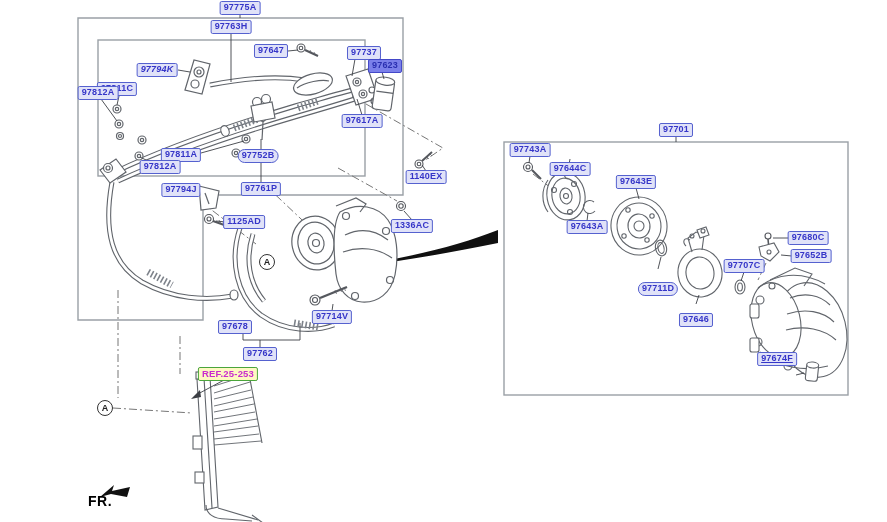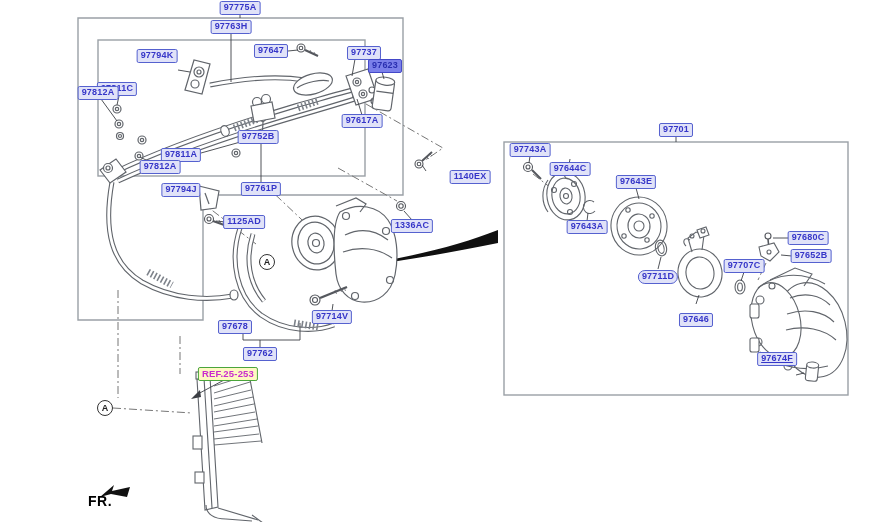--- a/index.html
+++ b/index.html
@@ -316,42 +316,42 @@
     <path d="M100,497 L114,485 L112,491 L130,487 L127,497 L111,494 Z" fill="#111"></path>
   </g>
 </svg>
 
 <div id="labels-layer">
       <div class="part-label" style="left: 240px; top: 8px;">97775A</div>
       <div class="part-label" style="left: 231px; top: 27px;">97763H</div>
       <div class="part-label" style="left: 271px; top: 51px;">97647</div>
       <div class="part-label" style="left: 364px; top: 53px;">97737</div>
       <div class="part-label highlight" style="left: 385px; top: 66px;">97623</div>
-      <div class="part-label" style="left: 157px; top: 56px;">97794K</div>
+      <div class="part-label" style="left: 157px; top: 70px; font-style: italic;">97794K</div>
       <div class="part-label" style="left: 117px; top: 81px; margin-top: 8px;">97811C</div>
       <div class="part-label" style="left: 98px; top: 93px;">97812A</div>
       <div class="part-label" style="left: 362px; top: 121px;">97617A</div>
-      <div class="part-label" style="left: 258px; top: 137px;">97752B</div>
+      <div class="part-label" style="left: 258px; top: 156px; border-radius: 7px;">97752B</div>
       <div class="part-label" style="left: 181px; top: 155px;">97811A</div>
       <div class="part-label" style="left: 160px; top: 167px;">97812A</div>
       <div class="part-label" style="left: 261px; top: 189px;">97761P</div>
       <div class="part-label" style="left: 165px; top: 190px; margin-left: 16px;">97794J</div>
-      <div class="part-label" style="left: 426px; top: 177px; margin-left: 44px;">1140EX</div>
+      <div class="part-label" style="left: 426px; top: 177px;">1140EX</div>
       <div class="part-label" style="left: 244px; top: 222px;">1125AD</div>
       <div class="part-label" style="left: 412px; top: 226px;">1336AC</div>
       <div class="part-label" style="left: 332px; top: 317px;">97714V</div>
       <div class="part-label" style="left: 235px; top: 327px;">97678</div>
       <div class="part-label" style="left: 260px; top: 354px;">97762</div>
       <div class="part-label ref" style="left: 228px; top: 374px;">REF.25-253</div>
       <div class="part-label" style="left: 676px; top: 130px;">97701</div>
       <div class="part-label" style="left: 530px; top: 150px;">97743A</div>
       <div class="part-label" style="left: 570px; top: 153px; margin-top: 16px;">97644C</div>
       <div class="part-label" style="left: 636px; top: 182px;">97643E</div>
       <div class="part-label" style="left: 587px; top: 227px;">97643A</div>
-      <div class="part-label" style="left: 658px; top: 277px; border-radius: 7px;">97711D</div>
+      <div class="part-label" style="left: 658px; top: 289px; border-radius: 7px;">97711D</div>
       <div class="part-label" style="left: 696px; top: 320px; text-align: right;">97646</div>
       <div class="part-label" style="left: 744px; top: 266px;">97707C</div>
       <div class="part-label" style="left: 808px; top: 238px;">97680C</div>
       <div class="part-label" style="left: 811px; top: 256px;">97652B</div>
       <div class="part-label" style="left: 777px; top: 359px; text-decoration: underline;">97674F</div>
       <div class="view-marker" style="left: 267px; top: 262px;">A</div>
       <div class="view-marker" style="left: 105px; top: 408px;">A</div>
     </div>
 
 <div class="fr-label">FR.</div>

